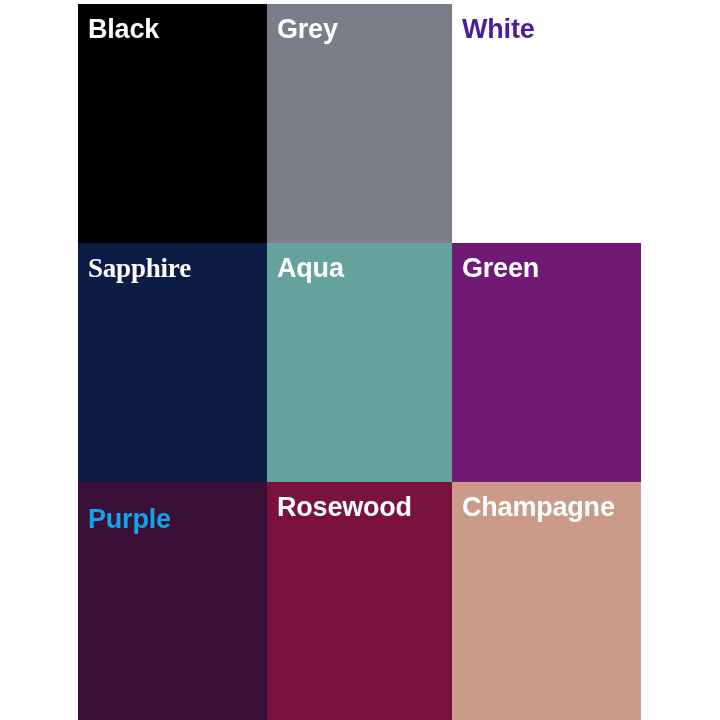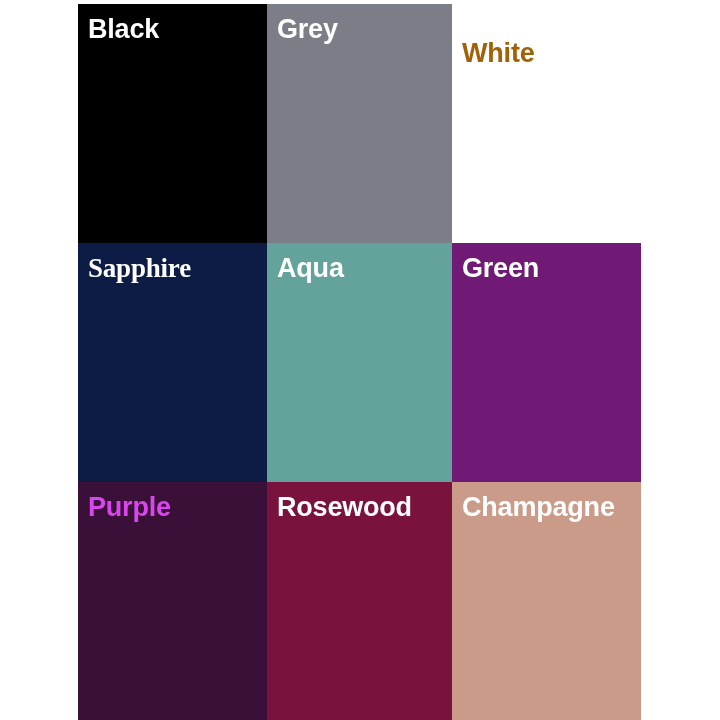--- a/index.html
+++ b/index.html
@@ -64,37 +64,37 @@
 
     <div class="swatch" style="background-color: rgb(0, 0, 0);">
       <span class="swatch-label label-light" style="color: rgb(255, 255, 255);">Black</span>
     </div>
 
     <div class="swatch" style="background-color: rgb(123, 126, 135); padding-left: 7px;">
       <span class="swatch-label label-light" style="color: rgb(255, 255, 255);">Grey</span>
     </div>
 
     <div class="swatch" style="background-color: rgb(255, 255, 255);">
-      <span class="swatch-label label-dark" style="color: #a16207; margin-top: 24px;">White</span>
+      <span class="swatch-label label-dark" style="color: #4c1d95;">White</span>
     </div>
 
     <div class="swatch" style="background-color: rgb(12, 28, 68);">
       <span class="swatch-label label-light" style="color: rgb(255, 255, 255); font-family: Liberation Serif, serif;">Sapphire</span>
     </div>
 
     <div class="swatch" style="background-color: rgb(99, 163, 155);">
       <span class="swatch-label label-light" style="color: rgb(255, 255, 255);">Aqua</span>
     </div>
 
     <div class="swatch" style="background-color: #701a75;">
       <span class="swatch-label label-light" style="color: rgb(255, 255, 255);">Green</span>
     </div>
 
     <div class="swatch" style="background-color: rgb(59, 16, 56);">
-      <span class="swatch-label label-light" style="color: #d946ef;">Purple</span>
+      <span class="swatch-label label-light" style="color: #0ea5e9; margin-top: 12px;">Purple</span>
     </div>
 
     <div class="swatch" style="background-color: rgb(121, 18, 60); text-align: center;">
       <span class="swatch-label label-light" style="color: rgb(255, 255, 255);">Rosewood</span>
     </div>
 
     <div class="swatch" style="background-color: rgb(202, 155, 136);">
       <span class="swatch-label label-light" style="color: rgb(255, 255, 255);">Champagne</span>
     </div>
 

